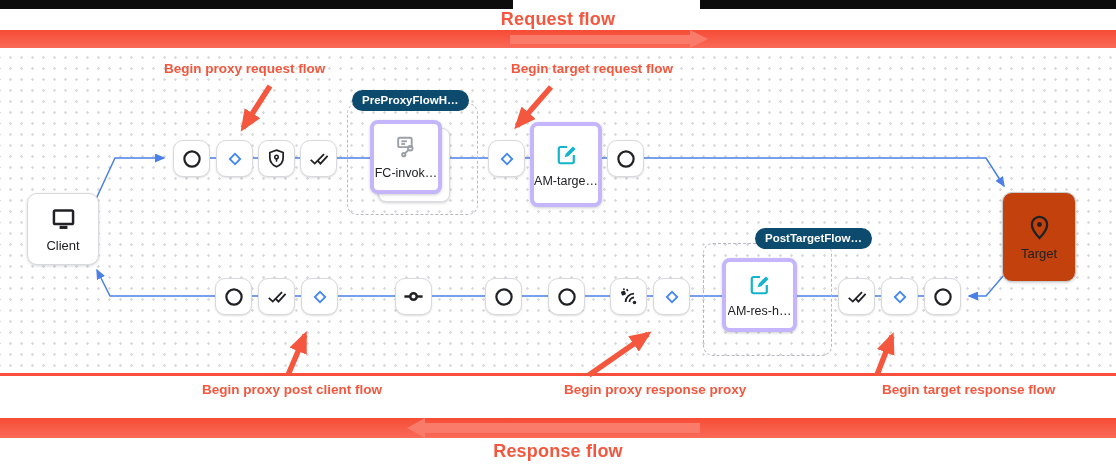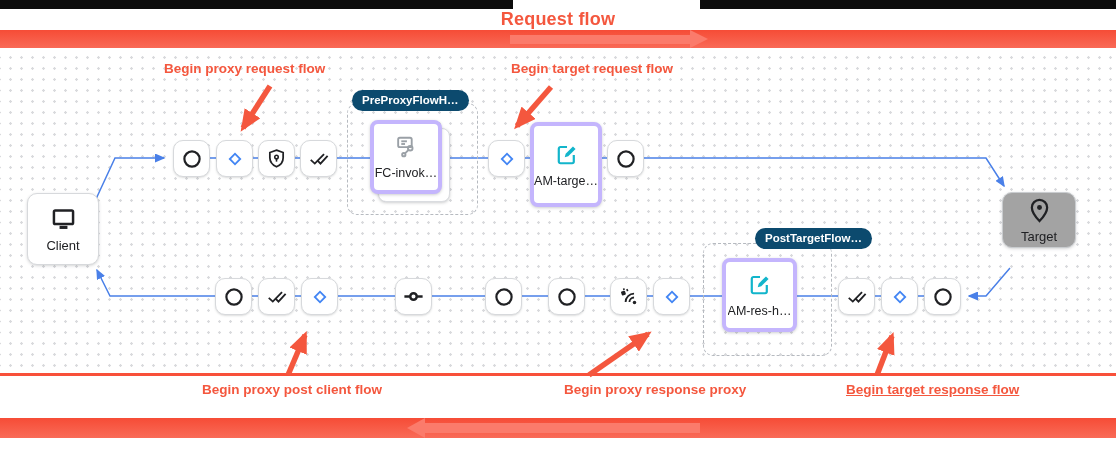--- a/index.html
+++ b/index.html
@@ -38,21 +38,21 @@
   .step { position:absolute; width:37px; height:37px; background:#fff; border:1px solid #d7d9dc;
           border-radius:10px; box-shadow:0 1px 2px rgba(60,64,67,.18);
           display:flex; align-items:center; justify-content:center; z-index:2; }
   .step svg { display:block; }
 
   
   .endpoint { position:absolute; width:72px; height:72px; background:#fff; border:1px solid #d7d9dc;
               border-radius:10px; box-shadow:0 1px 3px rgba(60,64,67,.22); z-index:2;
               display:flex; flex-direction:column; align-items:center; justify-content:center; gap:5px; }
   .endpoint .ep-label { font-size:13px; color:#202124; }
-  .endpoint.target { width:74px; height:56px; background:#a3a3a3; border-color:#c9cccf; }
+  .endpoint.target { width:74px; height:90px; background:#c2410c; border-color:#c9cccf; }
 
   
   .group { position:absolute; border:1.6px dashed #b6bac0; border-radius:10px; z-index:1; }
   .badge { position:absolute; background:#0c4a6e; color:#fff; font-size:11.5px; font-weight:bold;
            padding:4px 10px 5px; border-radius:12px; z-index:3; white-space:nowrap; }
   .card { position:absolute; width:72px; background:#fff; border:4px solid #c4b5fd; border-radius:8px;
           box-shadow:0 1px 3px rgba(60,64,67,.25); z-index:2;
           display:flex; flex-direction:column; align-items:center; justify-content:center; gap:7px; }
   .card .card-label { font-size:12.5px; color:#202124; max-width:66px; overflow:hidden; white-space:nowrap; }
   .card-stack { position:absolute; width:72px; background:#fff; border:1px solid #dadce0; border-radius:8px;
@@ -95,21 +95,21 @@
       <path d="M 288 375 L 305 335" marker-end="url(#mred)"></path>
       <path d="M 589 375 L 648 334" marker-end="url(#mred)"></path>
       <path d="M 877 375 L 892 336" marker-end="url(#mred)"></path>
     </g>
   </svg>
 
   <div class="anno" style="left:164px; top:61px;">Begin proxy request flow</div>
   <div class="anno" style="left:511px; top:61px;">Begin target request flow</div>
   <div class="anno" style="left:202px; top:382px;">Begin proxy post client flow</div>
   <div class="anno" style="left:564px; top:382px;">Begin proxy response proxy</div>
-  <div class="anno" style="left:846px; top:382px;text-decoration:underline;">Begin target response flow</div>
+  <div class="anno" style="left:882px; top:382px;">Begin target response flow</div>
 
   <div class="endpoint" style="left:27px; top:193px;">
     <svg width="27" height="27" viewBox="0 0 24 24">
       <rect x="3.5" y="4" width="17" height="12" rx="1.2" fill="none" stroke="#202124" stroke-width="2.2"></rect>
       <rect x="8.5" y="17.6" width="7" height="2.8" fill="#202124"></rect>
     </svg>
     <span class="ep-label">Client</span>
   </div>
 
   <div class="endpoint target" style="left:1002px; top:192px;">
@@ -256,14 +256,15 @@
   <div class="step" style="left:924px; top:278px;">
     <svg width="22" height="22" viewBox="0 0 24 24">
       <circle cx="12" cy="12" r="8.3" fill="none" stroke="#202124" stroke-width="2.4"></circle>
     </svg>
   </div>
 
   <div class="redline"></div>
   <div class="bar-red bottom"></div>
   <div class="flow-arrow-left"></div>
   <div class="flow-arrow-left-head"></div>
+  <div class="banner-label res">Response flow</div>
 
 </div>
 
 </body></html>

